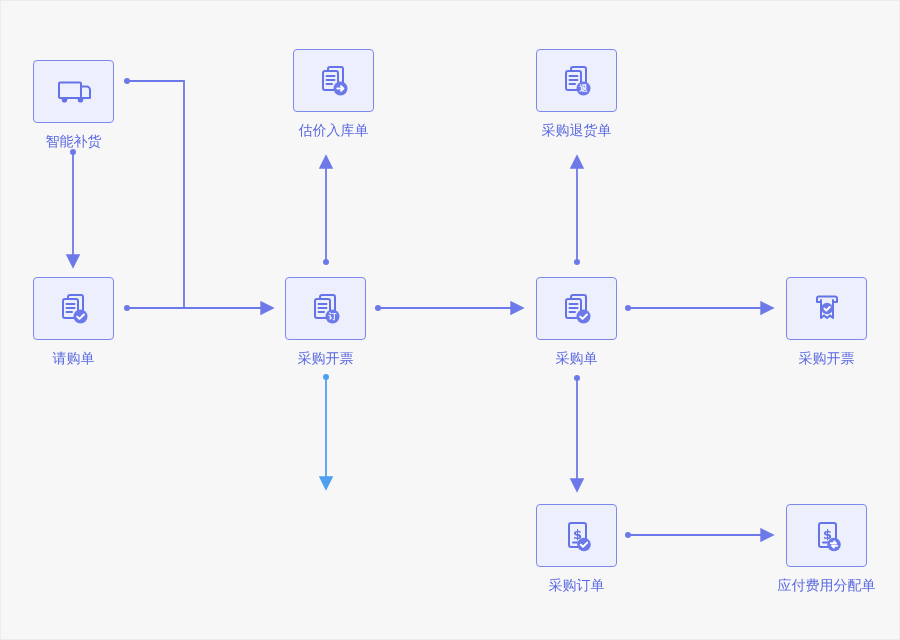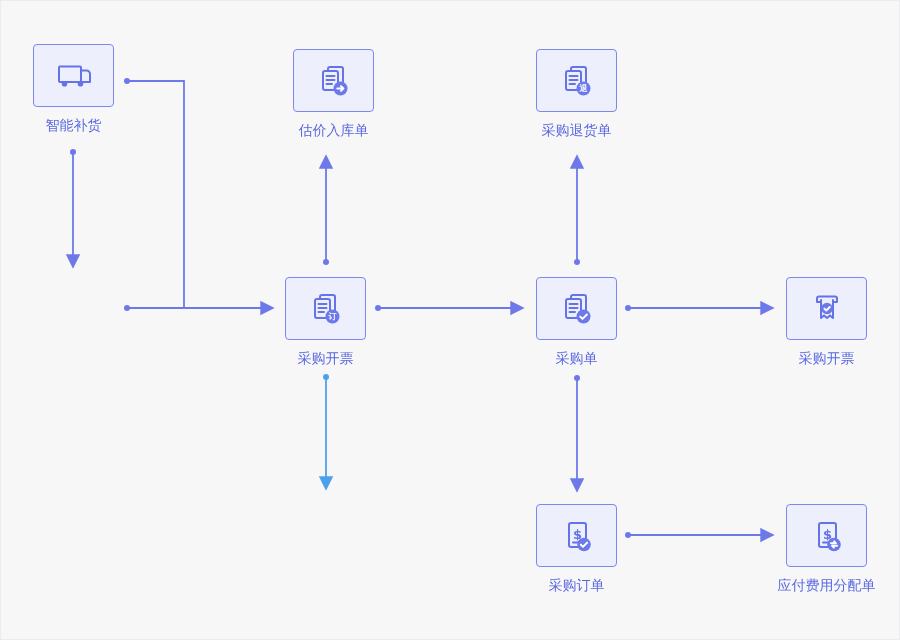--- a/index.html
+++ b/index.html
@@ -87,21 +87,21 @@
       <circle class="edge-dot" cx="577" cy="378" r="3"></circle>
       <path class="edge" d="M577 378 L577 490" marker-end="url(#arrP)"></path>
     </g>
 
     <g>
       <circle class="edge-dot" cx="628" cy="535" r="3"></circle>
       <path class="edge" d="M628 535 L772 535" marker-end="url(#arrP)"></path>
     </g>
   </svg>
 
-  <div class="node" style="left:33px;top:44px">
+  <div class="node" style="left:33px;top:60px">
     <div class="node-box">
       <svg width="44" height="32" viewBox="0 0 44 32">
         <rect class="ic" x="7" y="6.5" width="22" height="15.5" rx="1"></rect>
         <path class="ic" d="M29 10.5 h5.5 a3.5 3.5 0 0 1 3.5 3.5 V22 h-9"></path>
         <circle class="ic-fill" cx="12.5" cy="23.8" r="2.8"></circle>
         <circle class="ic-fill" cx="28.5" cy="23.8" r="2.8"></circle>
       </svg>
     </div>
     <div class="node-label">智能补货</div>
   </div>
@@ -125,20 +125,32 @@
         <rect class="ic" x="14" y="6" width="15" height="19" rx="2"></rect>
         <rect class="ic pg" x="9" y="10" width="15" height="19" rx="2"></rect>
         <path class="ic" d="M12.5 15 h8 M12.5 19 h8 M12.5 23 h5.5"></path>
         <circle class="badge" cx="26.5" cy="27.5" r="7"></circle>
         <text class="bg-text" x="26.5" y="30.4" text-anchor="middle">退</text>
       </svg>
     </div>
     <div class="node-label">采购退货单</div>
   </div>
 
+  <div class="node" style="left:33px;top:277px">
+    <div class="node-box">
+      <svg width="40" height="40" viewBox="0 0 40 40">
+        <rect class="ic" x="14" y="6" width="15" height="19" rx="2"></rect>
+        <rect class="ic pg" x="9" y="10" width="15" height="19" rx="2"></rect>
+        <path class="ic" d="M12.5 15 h8 M12.5 19 h8 M12.5 23 h5.5"></path>
+        <circle class="badge" cx="26.5" cy="27.5" r="7"></circle>
+        <path class="bg-glyph" d="M23.2 27.6 l2.3 2.3 4.4-4.4"></path>
+      </svg>
+    </div>
+    <div class="node-label">请购单</div>
+  </div>
 
   <div class="node" style="left:285px;top:277px">
     <div class="node-box">
       <svg width="40" height="40" viewBox="0 0 40 40">
         <rect class="ic" x="14" y="6" width="15" height="19" rx="2"></rect>
         <rect class="ic pg" x="9" y="10" width="15" height="19" rx="2"></rect>
         <path class="ic" d="M12.5 15 h8 M12.5 19 h8 M12.5 23 h5.5"></path>
         <circle class="badge" cx="26.5" cy="27.5" r="7"></circle>
         <text class="bg-text" x="26.5" y="30.4" text-anchor="middle">订</text>
       </svg>

